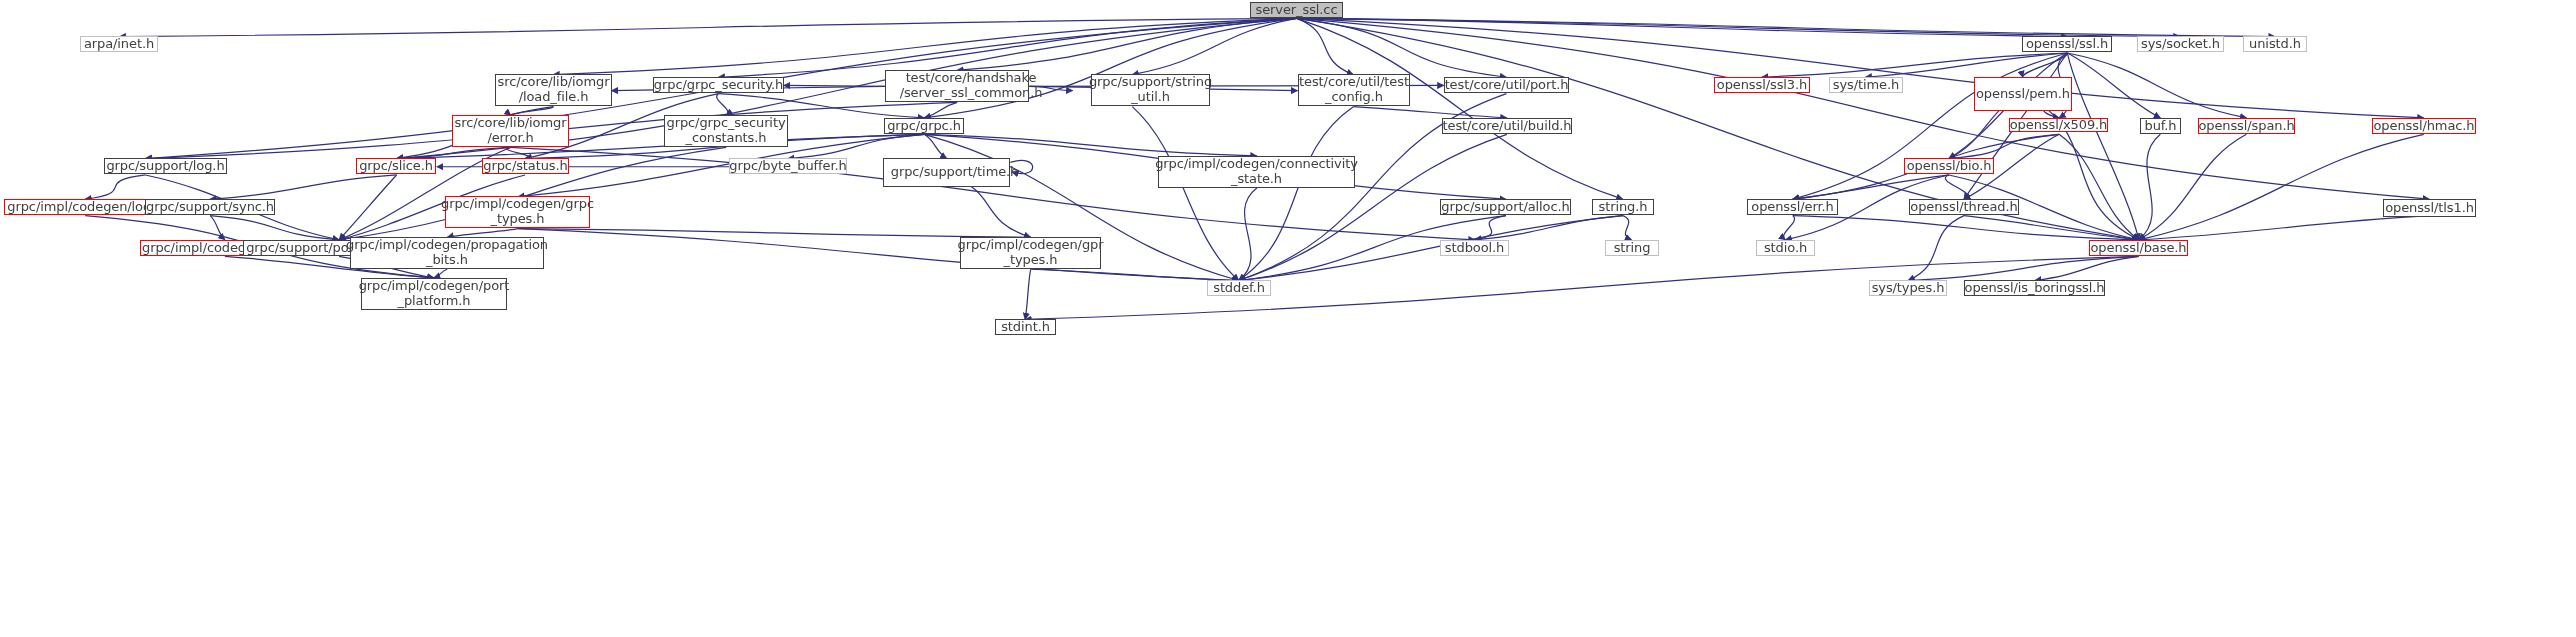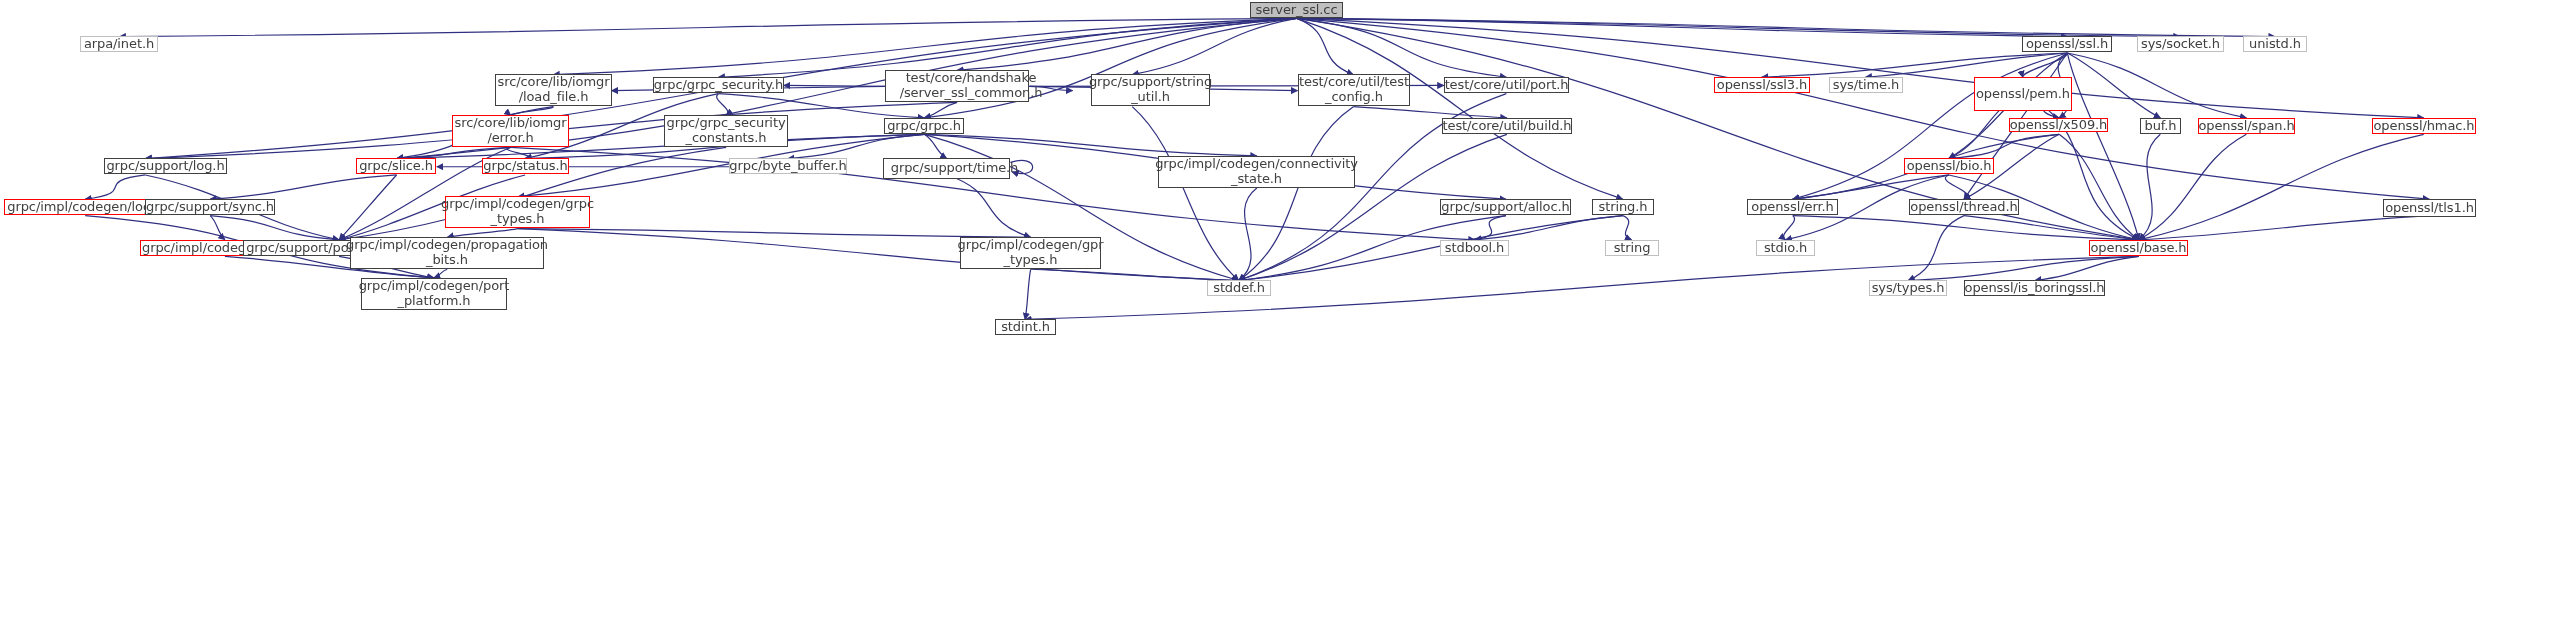--- a/index.html
+++ b/index.html
@@ -176,21 +176,21 @@
       <div class="node black" style="left: 884px; top: 118px; width: 80px; height: 16.4px; text-align: center;">grpc/grpc.h</div>
       <div class="node black" style="left: 1442px; top: 118px; width: 130px; height: 16.4px;">test/core/util/build.h</div>
       <div class="node red" style="left: 2009px; top: 118px; width: 99px; height: 14px;">openssl/x509.h</div>
       <div class="node black" style="left: 2140px; top: 118px; width: 41px; height: 16.4px;">buf.h</div>
       <div class="node red" style="left: 2198px; top: 118px; width: 97px; height: 16.4px;">openssl/span.h</div>
       <div class="node red" style="left: 2372px; top: 118px; width: 104px; height: 16.4px;">openssl/hmac.h</div>
       <div class="node black" style="left: 84px; top: 158px; width: 123px; height: 16.4px; margin-left: 20px;">grpc/support/log.h</div>
       <div class="node red" style="left: 356px; top: 158px; width: 80px; height: 16.4px;">grpc/slice.h</div>
       <div class="node red" style="left: 482px; top: 158px; width: 87px; height: 16.4px;">grpc/status.h</div>
       <div class="node gray" style="left: 729px; top: 158px; width: 118px; height: 16.4px;">grpc/byte_buffer.h</div>
-      <div class="node black" style="left: 883px; top: 158px; width: 127px; height: 21px; padding-left: 16px;">grpc/support/time.h</div>
+      <div class="node black" style="left: 883px; top: 158px; width: 127px; height: 29px; padding-left: 16px;">grpc/support/time.h</div>
       <div class="node black" style="left: 1158px; top: 156px; width: 197px; height: 32px;">grpc/impl/codegen/connectivity
 _state.h</div>
       <div class="node red" style="left: 1904px; top: 158px; width: 90px; height: 16.4px;">openssl/bio.h</div>
       <div class="node red" style="left: 4.3px; top: 199px; width: 162px; height: 16.4px;">grpc/impl/codegen/log.h</div>
       <div class="node black" style="left: 145px; top: 199px; width: 130px; height: 16.4px;">grpc/support/sync.h</div>
       <div class="node red" style="left: 445px; top: 196px; width: 145px; height: 32px;">grpc/impl/codegen/grpc
 _types.h</div>
       <div class="node black" style="left: 1440px; top: 199px; width: 131px; height: 16.4px;">grpc/support/alloc.h</div>
       <div class="node black" style="left: 1592px; top: 199px; width: 62px; height: 16.4px;">string.h</div>
       <div class="node black" style="left: 1747px; top: 199px; width: 91px; height: 16.4px;">openssl/err.h</div>

